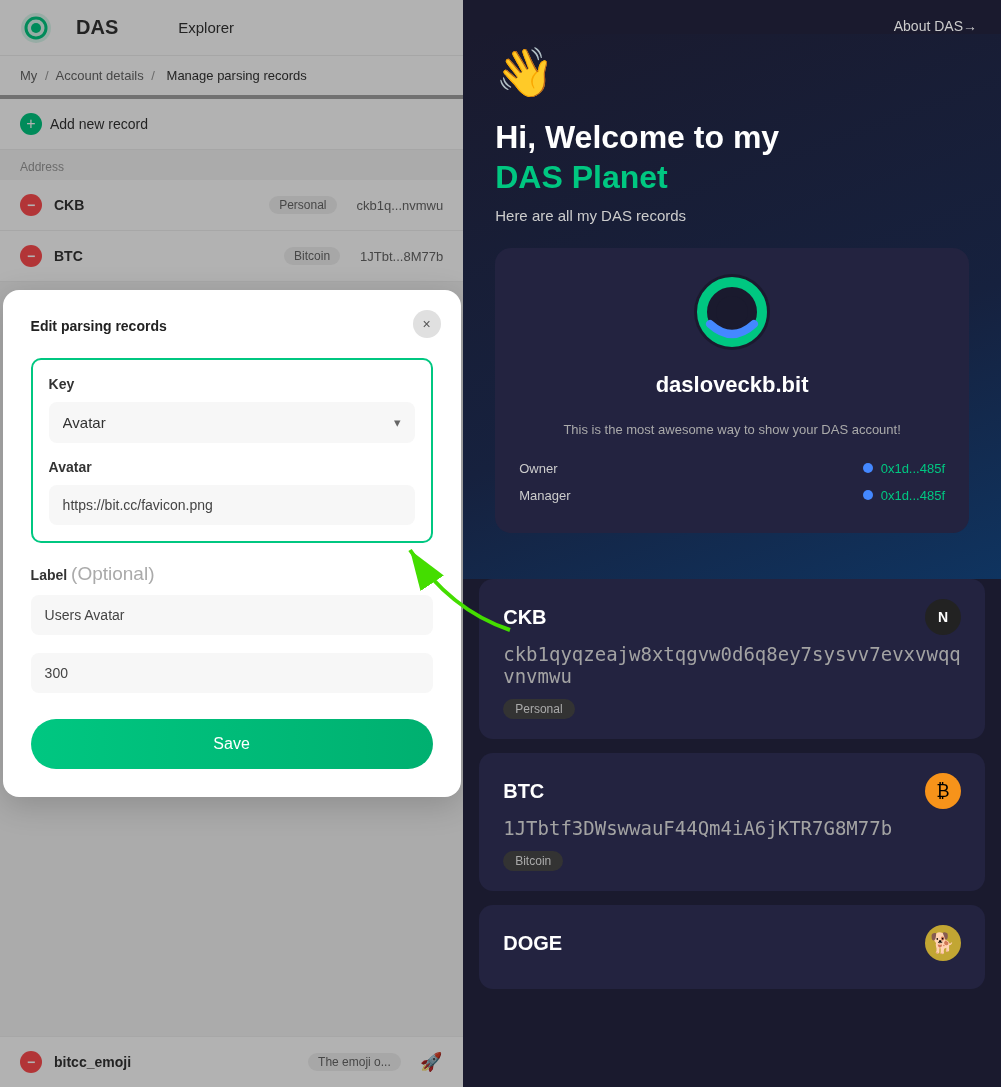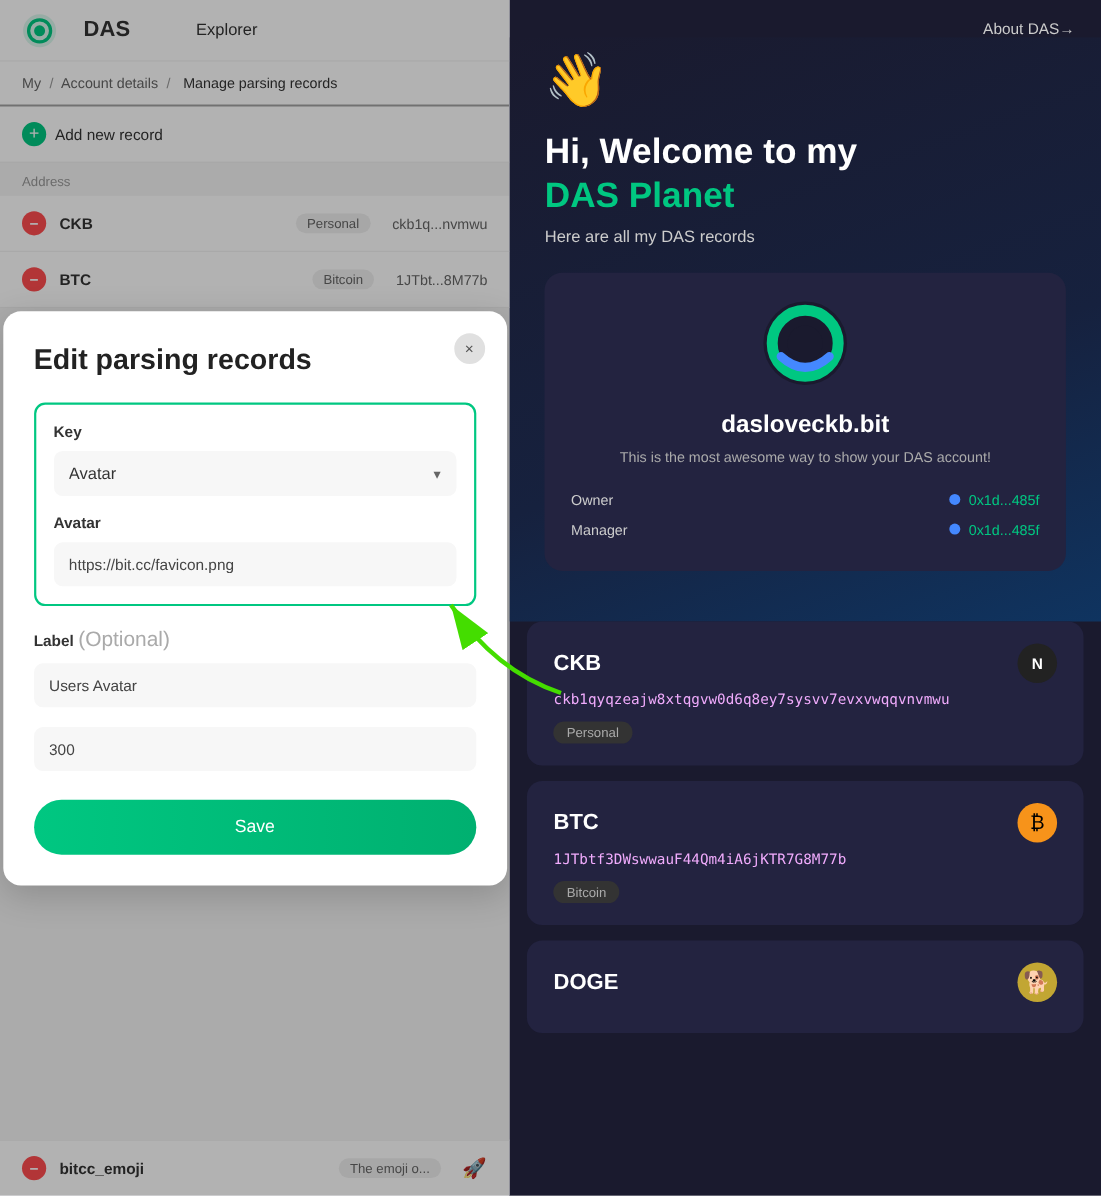--- a/index.html
+++ b/index.html
@@ -41,21 +41,21 @@
       color: #333;
       font-weight: 500;
     }
 
     
     .breadcrumb {
       padding: 12px 20px;
       font-size: 13px;
       color: #666;
       background: white;
-      border-bottom: 2px solid #a3a3a3;
+      border-bottom: 4px solid #a3a3a3;
     }
     .breadcrumb span { color: #999; margin: 0 4px; }
     .breadcrumb a { color: #666; text-decoration: none; }
     .breadcrumb .current { color: #333; }
 
     
     .add-record-btn {
       display: flex;
       align-items: center;
       gap: 8px;
@@ -132,21 +132,21 @@
     }
     .modal {
       background: white;
       border-radius: 16px;
       padding: 28px;
       width: 458px;
       position: relative;
       box-shadow: 0 8px 32px rgba(0,0,0,0.18);
     }
     .modal-title {
-      font-size: 26px;
+      font-size: 14px;
       font-weight: 700;
       color: #222;
       margin-bottom: 24px;
     }
     .modal-close {
       position: absolute;
       top: 20px;
       right: 20px;
       width: 28px;
       height: 28px;
@@ -292,21 +292,21 @@
     }
     .profile-logo {
       width: 80px;
       height: 80px;
       margin: 0 auto 16px;
     }
     .profile-name {
       font-size: 22px;
       font-weight: 700;
       color: white;
-      margin-bottom: 9px;
+      margin-bottom: 24px;
     }
     .profile-desc {
       font-size: 13px;
       color: #aaa;
       margin-bottom: 18px;
     }
     .profile-row {
       display: flex;
       justify-content: space-between;
       align-items: center;
@@ -340,22 +340,22 @@
       border-radius: 50%;
       display: flex;
       align-items: center;
       justify-content: center;
       font-size: 18px;
     }
     .ckb-icon { background: #222; color: white; font-weight: 900; font-size: 14px; }
     .btc-icon { background: #f7931a; }
     .doge-icon { background: #c2a633; }
     .record-card-value {
-      font-size: 13px;
-      color: #f0abfc;
+      font-size: 19px;
+      color: #a3a3a3;
       word-break: break-all;
       margin-bottom: 12px;
       font-family: monospace;
     }
     .record-card-tag {
       display: inline-block;
       background: #333;
       color: #aaa;
       font-size: 12px;
       padding: 3px 12px;

